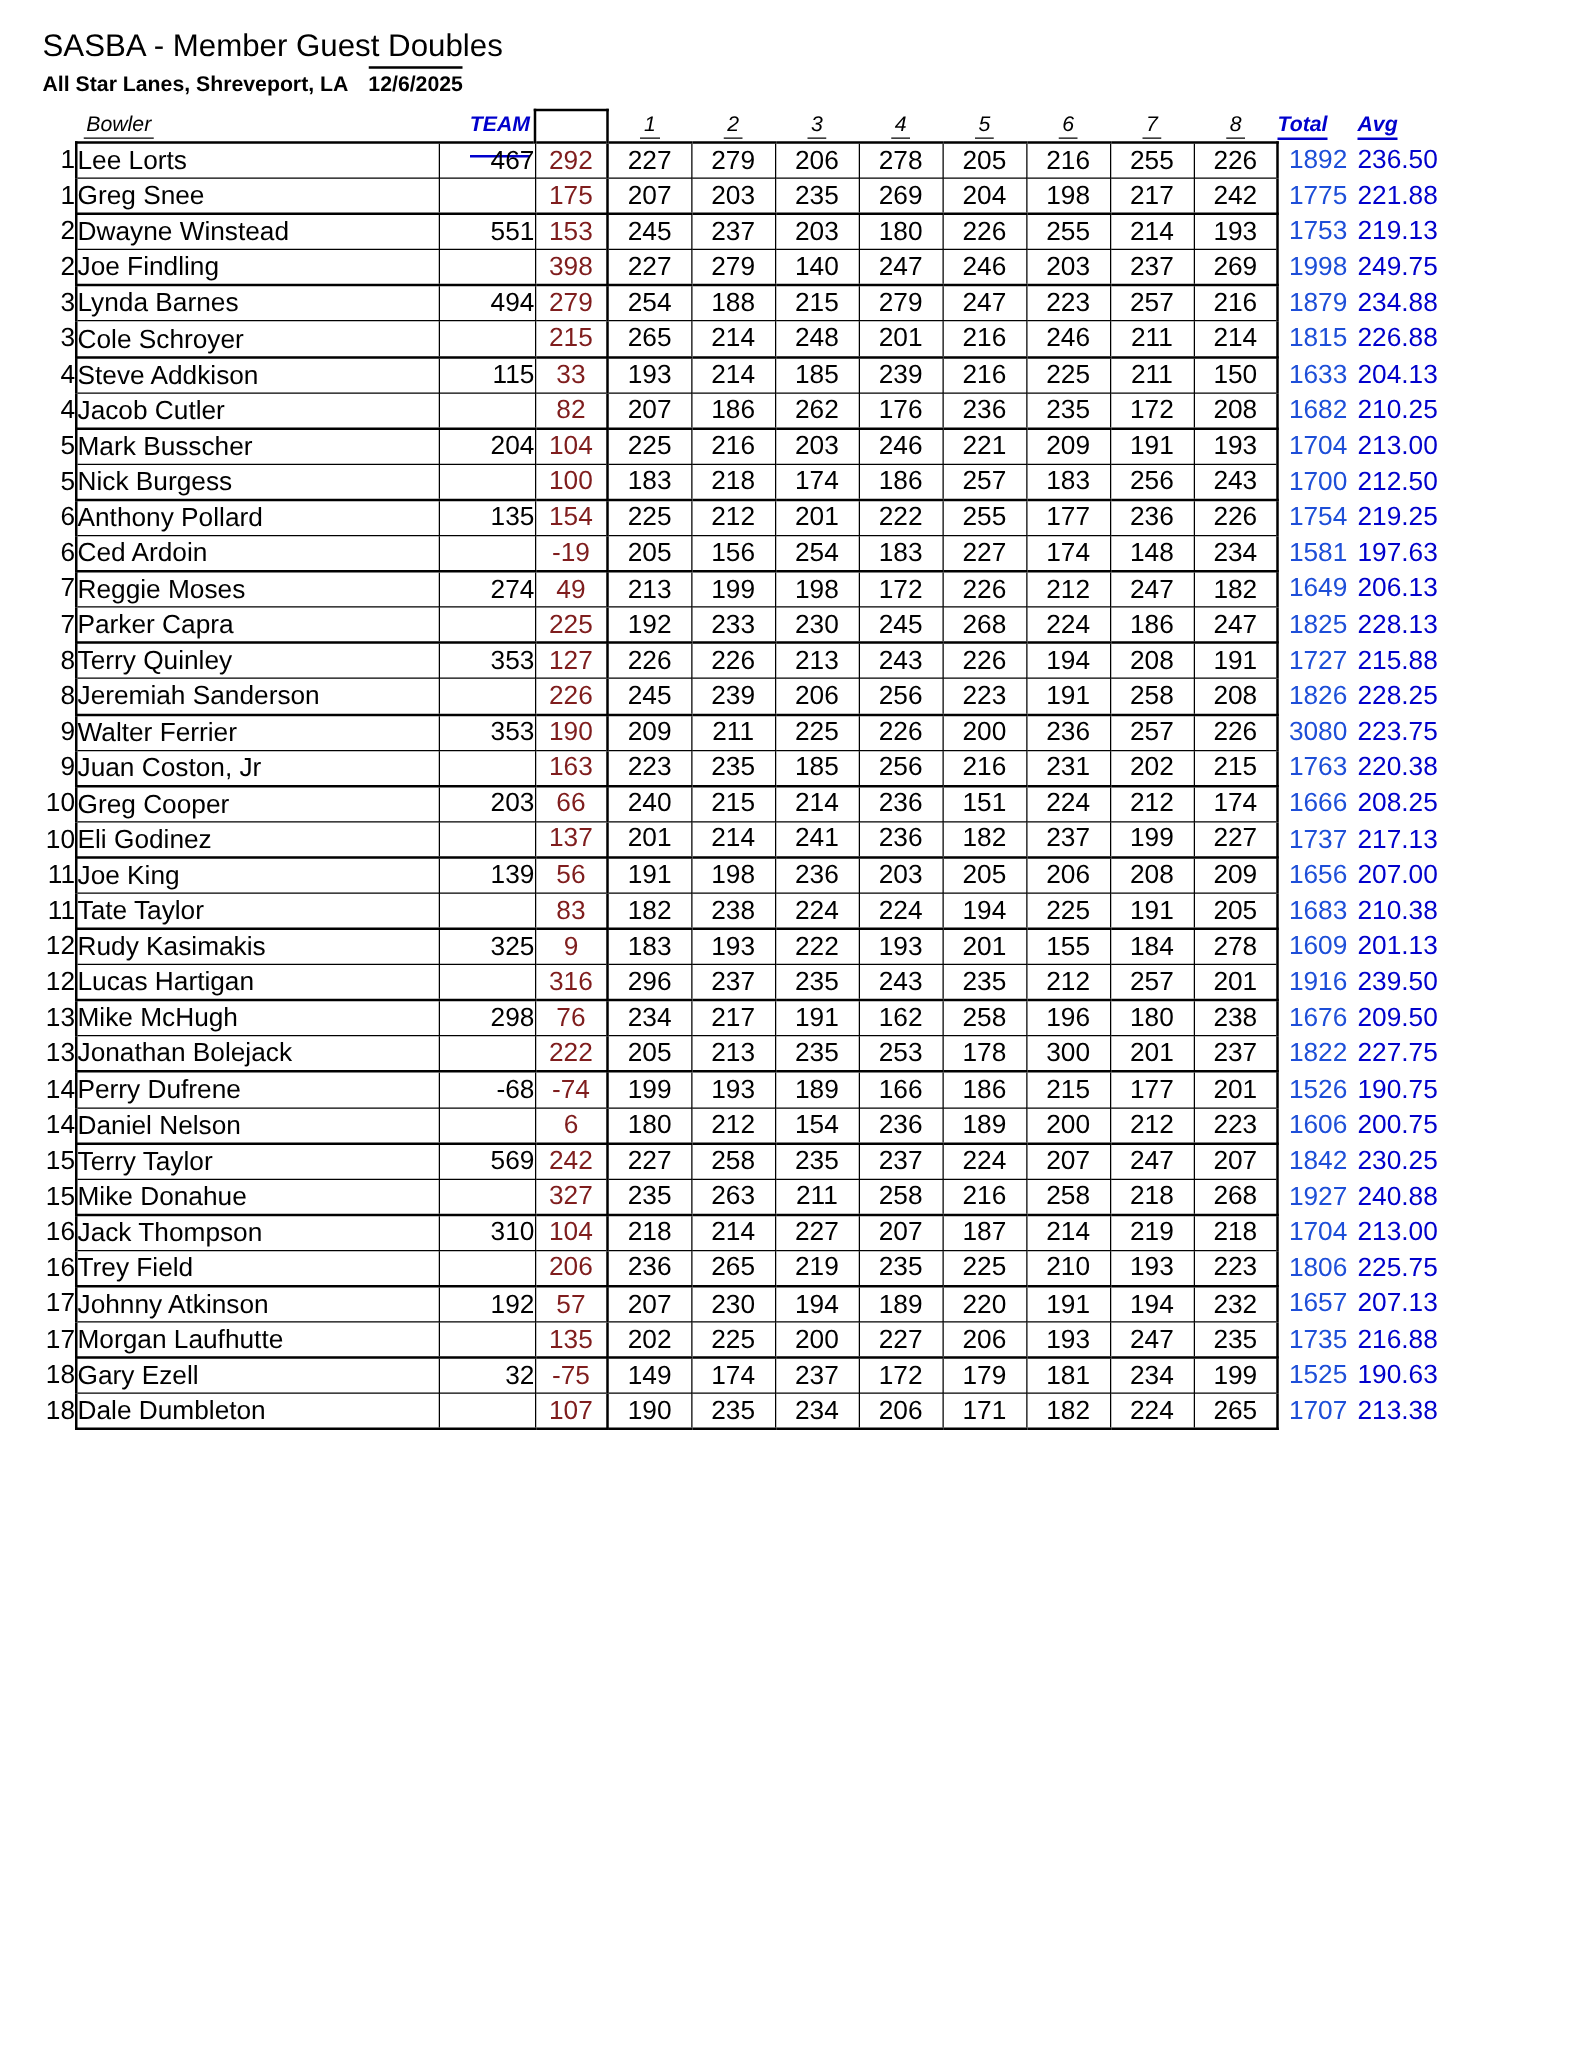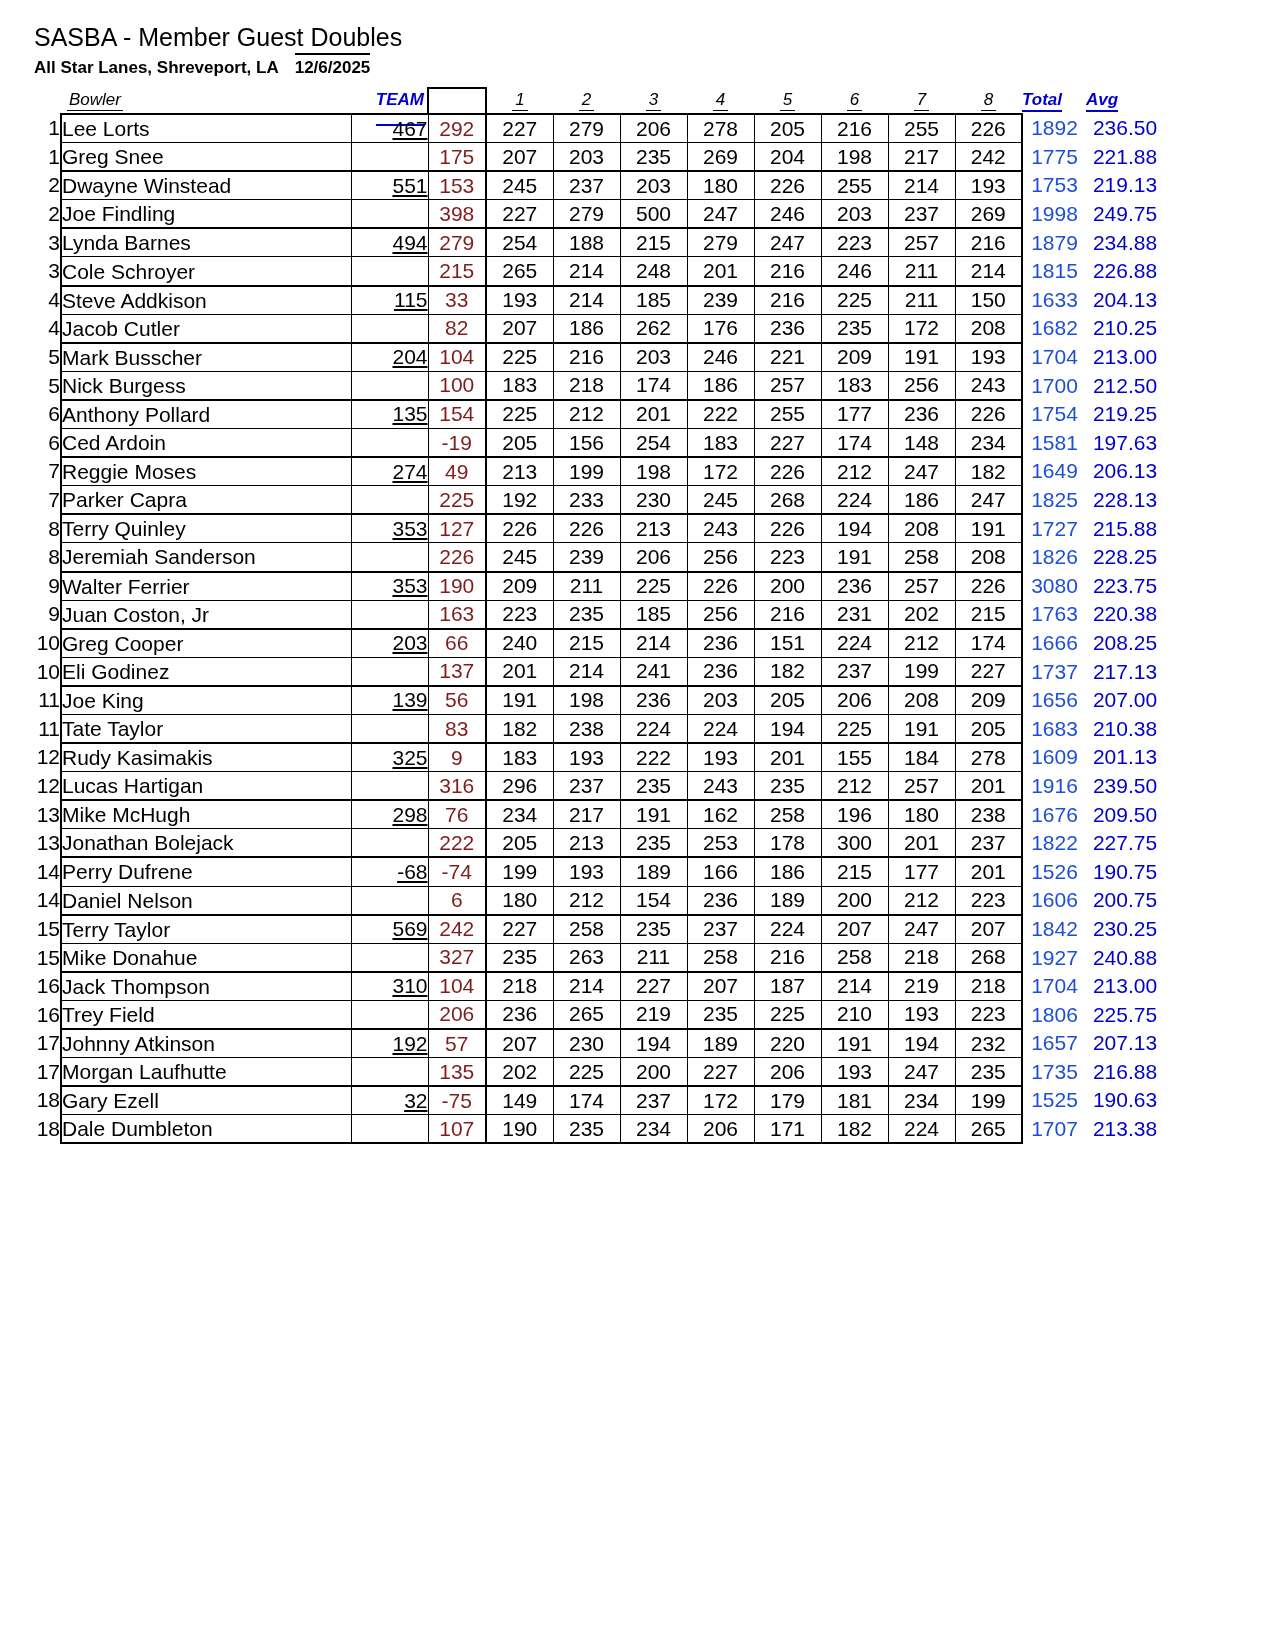--- a/index.html
+++ b/index.html
@@ -144,21 +144,20 @@
     border-left: 2.5px solid #000;
     border-right: 1.2px solid #000;
     white-space: nowrap;
     overflow: visible;
   }
   td.team {
     text-align: right;
     padding-right: 5px;
     font-size: 19px;
     border-right: 1.6px solid #000;
-    text-decoration: underline;
   }
   td.hcap {
     text-align: center;
     font-size: 19px;
     font-weight: bold;
     color: #7f1d1d;
     border-right: 2px solid #000;
     border-left: none;
   }
   td.game {
@@ -170,21 +169,20 @@
     border-right: 2.5px solid #000;
   }
   td.total {
     text-align: center;
     font-size: 19px;
     font-weight: bold;
     color: #1d4ed8;
     border: none;
   }
   td.avg {
-    text-align: center;
     font-size: 19px;
     font-weight: bold;
     color: #0000CC;
     border: none;
   }
 
   
   tr.row td.name, tr.row td.team, tr.row td.hcap, tr.row td.game {
     border-bottom: 1.2px solid #000;
     border-top: none;
@@ -295,21 +293,21 @@
           <td class="total">1753</td>
           <td class="avg">219.13</td>
         </tr>
         <tr class="row pair-end">
           <td class="rank">2</td>
           <td class="name">Joe Findling</td>
           <td class="team"></td>
           <td class="hcap">398</td>
           <td class="game">227</td>
           <td class="game">279</td>
-          <td class="game">500</td>
+          <td class="game">140</td>
           <td class="game">247</td>
           <td class="game">246</td>
           <td class="game">203</td>
           <td class="game">237</td>
           <td class="game last">269</td>
           <td class="total">1998</td>
           <td class="avg">249.75</td>
         </tr>
         <tr class="row">
           <td class="rank">3</td>

